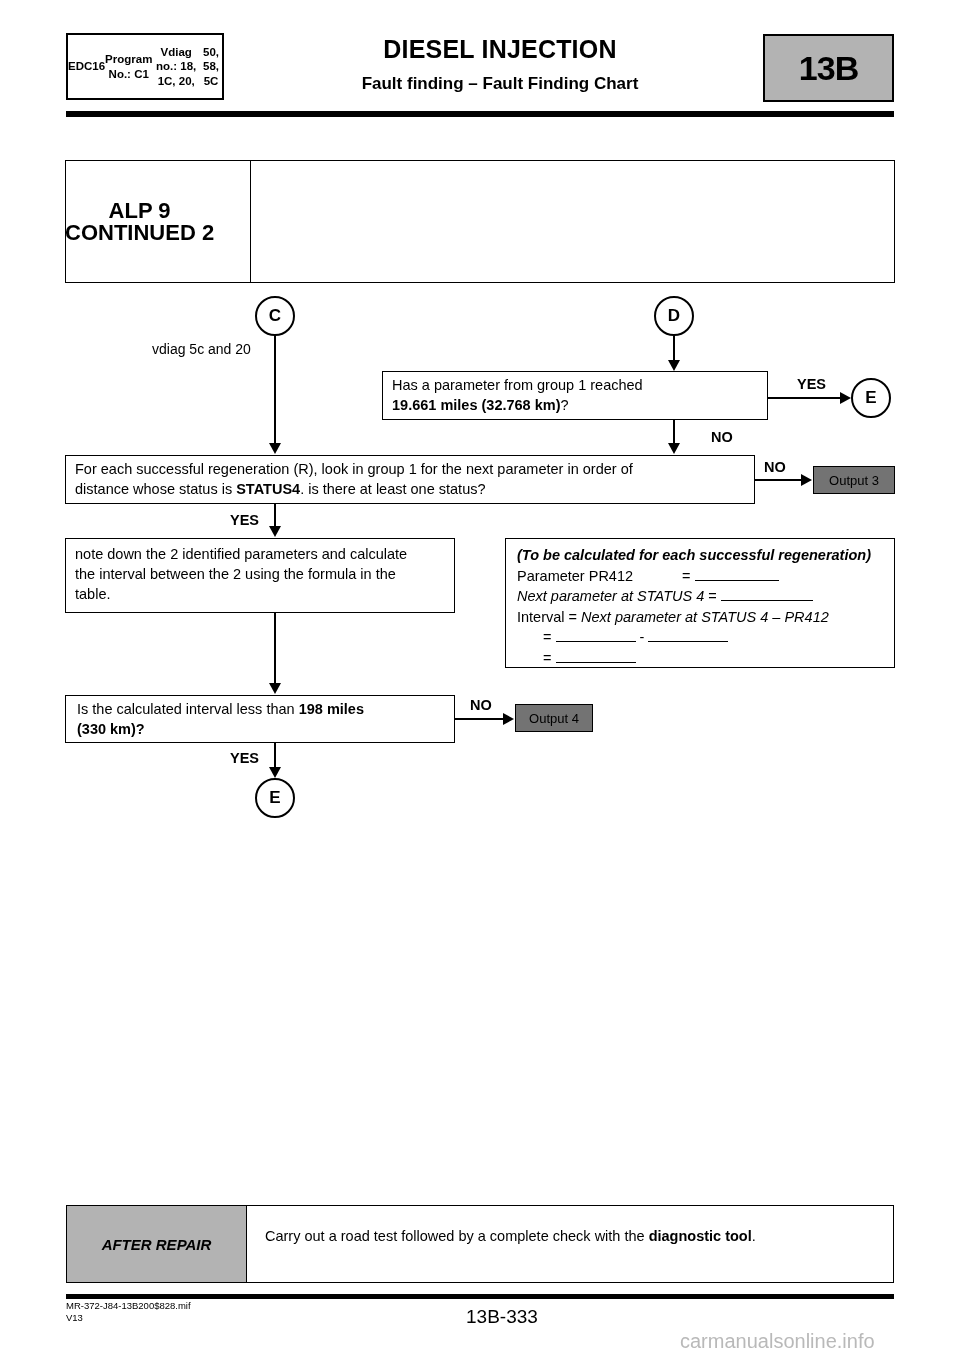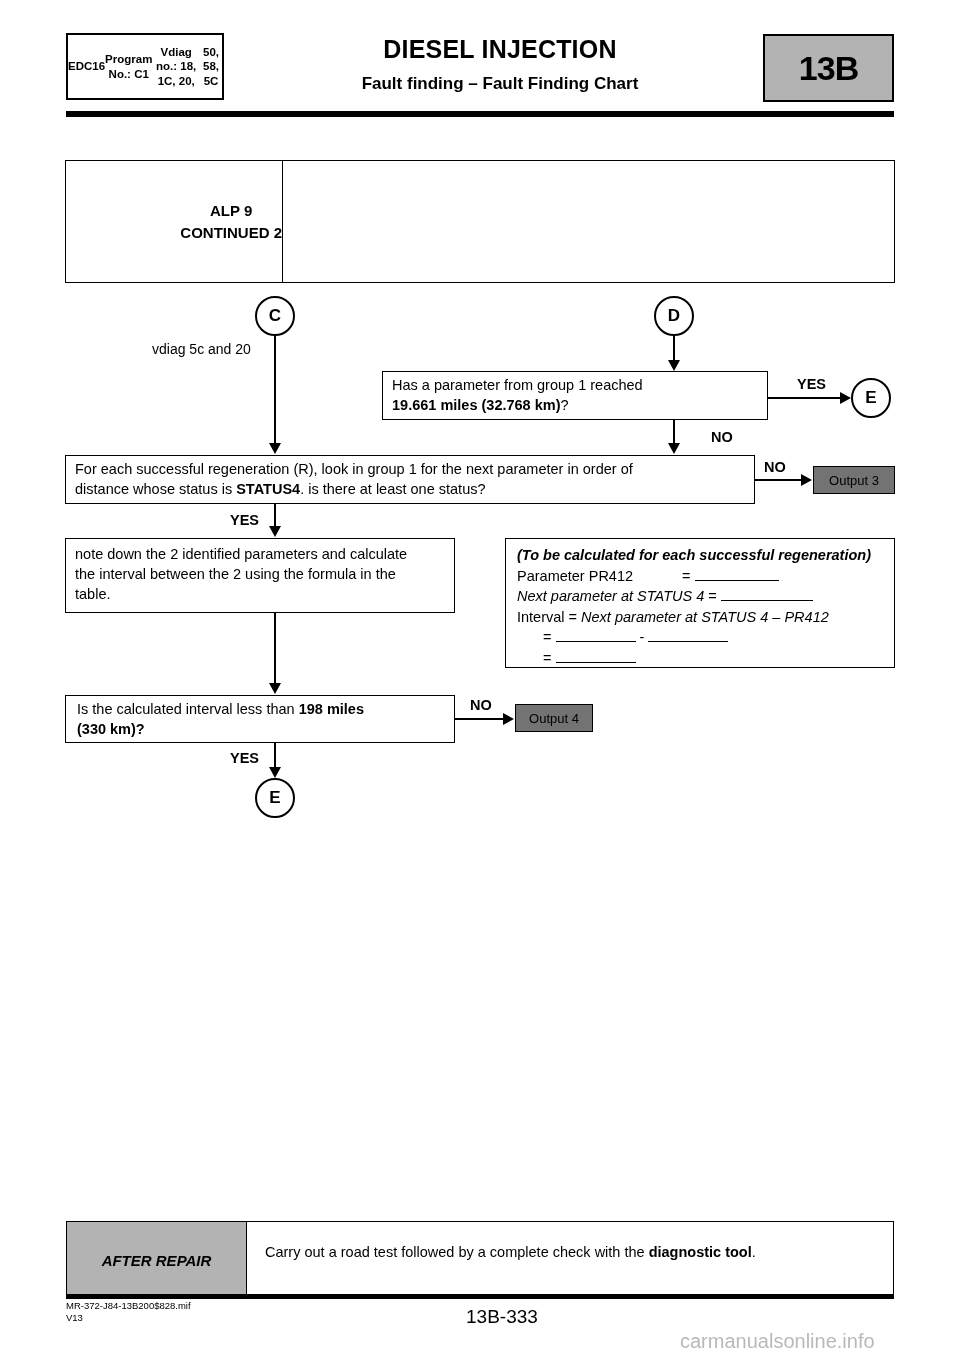--- a/index.html
+++ b/index.html
@@ -80,28 +80,28 @@
     border: 1.6px solid #000;
     box-sizing: border-box;
     background: #fff;
   }
   .alp-box {
     left: 65px; top: 160px;
     width: 830px; height: 123px;
   }
   .alp-left {
     left: 65px; top: 160px;
-    width: 218px; height: 123px;
+    width: 186px; height: 123px;
     border-right: 1.6px solid #000;
     box-sizing: border-box;
     display: flex;
     align-items: center;
-    justify-content: flex-end;
+    justify-content: flex-start;
     text-align: center;
-    font-size: 15px;
+    font-size: 22px;
     font-weight: bold;
     line-height: 22px;
   }
 
   .q-box {
     left: 382px; top: 371px;
     width: 386px; height: 49px;
     padding: 4px 8px 0 9px;
     font-size: 14.5px;
     line-height: 19.5px;
@@ -198,21 +198,20 @@
   .lbl { font-size: 14px; }
   .lbl-b { font-size: 14.5px; font-weight: bold; }
 
   
   .after-wrap {
     left: 66px; top: 1205px;
     width: 828px; height: 78px;
     border: 1.6px solid #000;
     box-sizing: border-box;
     display: flex;
-    margin-top: 16px;
   }
   .after-label {
     width: 180px;
     background: #b3b3b3;
     border-right: 1.6px solid #000;
     box-sizing: border-box;
     display: flex;
     align-items: center;
     justify-content: center;
     font-size: 15px;

